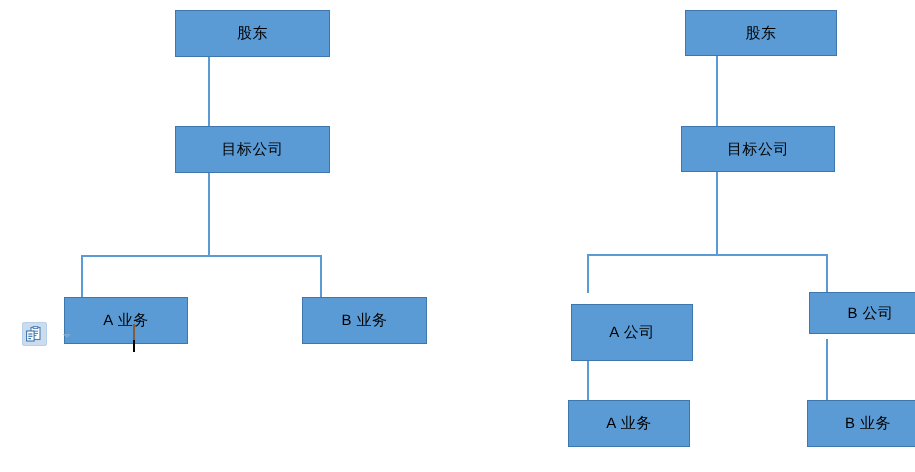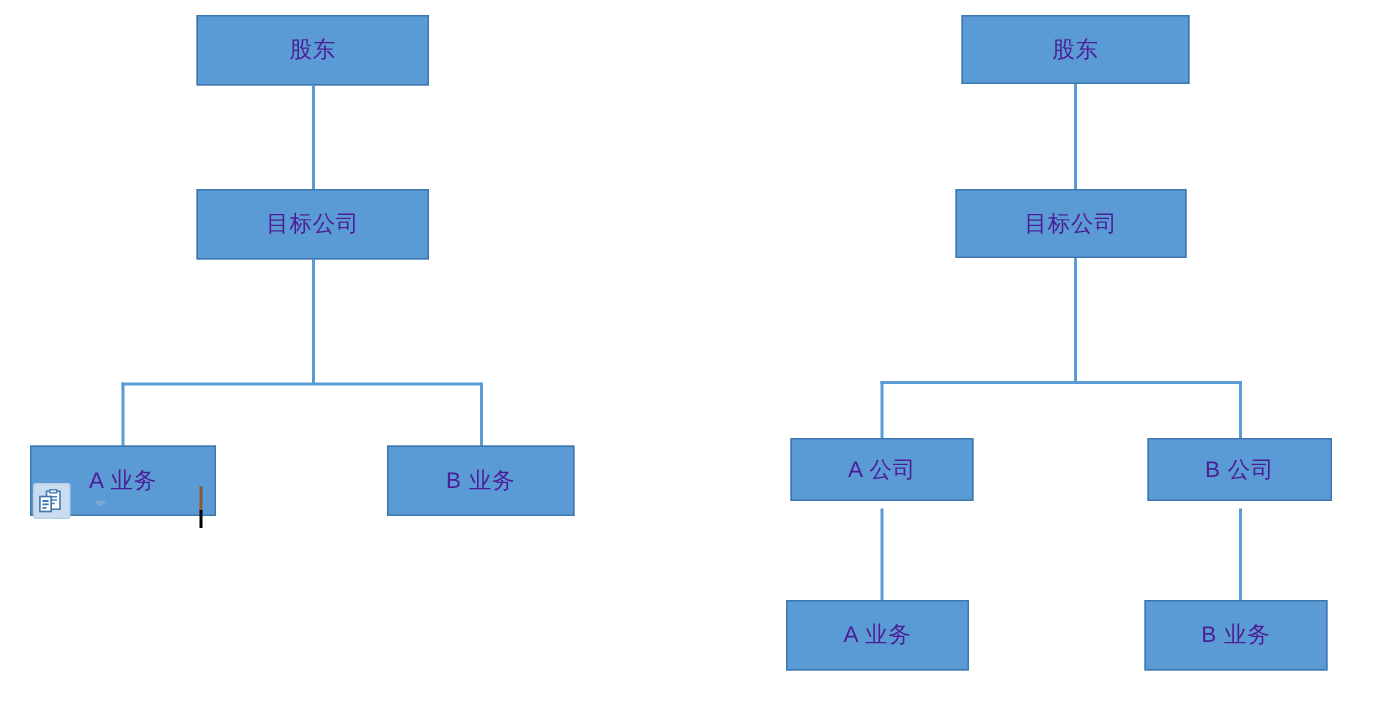--- a/index.html
+++ b/index.html
@@ -19,29 +19,30 @@
     left: 0;
     top: 0;
     width: 915px;
     height: 472px;
   }
   .node {
     position: absolute;
     box-sizing: border-box;
     background: #5B9BD5;
     border: 1.5px solid #3E77AD;
-    color: #4c1d95;
+    color: #000000;
     display: flex;
     align-items: center;
     justify-content: center;
     font-size: 15px;
     letter-spacing: 0.5px;
     line-height: 1;
     white-space: nowrap;
     text-rendering: geometricPrecision;
+    margin-left: 44px;
   }
   .connector {
     position: absolute;
     background: #5B9BD5;
   }
   .connector.v { width: 2px; }
   .connector.h { height: 2px; }
 
   
   #paste-options {
@@ -115,21 +116,21 @@
   <div class="connector h" style="left:587px; top:254px; width:240px;"></div>
   <div class="connector v" style="left:587px; top:254px; height:39px;"></div>
   <div class="connector v" style="left:826px; top:254px; height:39px;"></div>
   <div class="connector v" style="left:587px; top:339px; height:62px;"></div>
   <div class="connector v" style="left:826px; top:339px; height:62px;"></div>
 
   <div class="node" style="left:641px; top:10px; width:152px; height:46px;">股东</div>
 
   <div class="node" style="left:637px; top:126px; width:154px; height:46px;">目标公司</div>
 
-  <div class="node" style="left:527px; top:292px; width:122px; height:42px;">A 公司</div>
+  <div class="node" style="left:527px; top:304px; width:122px; height:57px;">A 公司</div>
 
   <div class="node" style="left:765px; top:292px; width:123px; height:42px;">B 公司</div>
 
   <div class="node" style="left:524px; top:400px; width:122px; height:47px;">A 业务</div>
 
   <div class="node" style="left:763px; top:400px; width:122px; height:47px;">B 业务</div>
 </div>
 
 <div id="paste-options">
   <svg width="17" height="17" viewBox="0 0 17 17">

